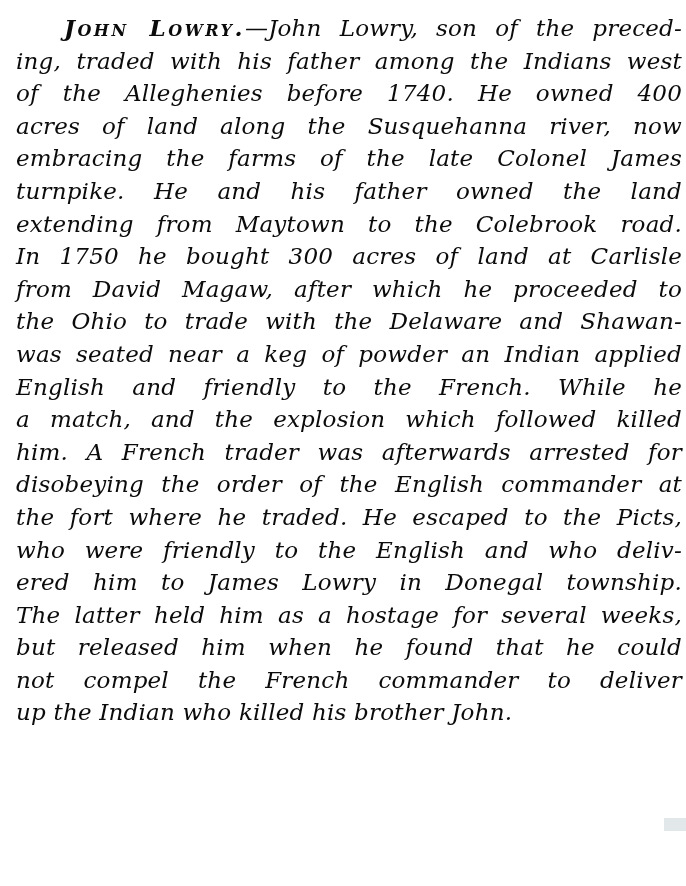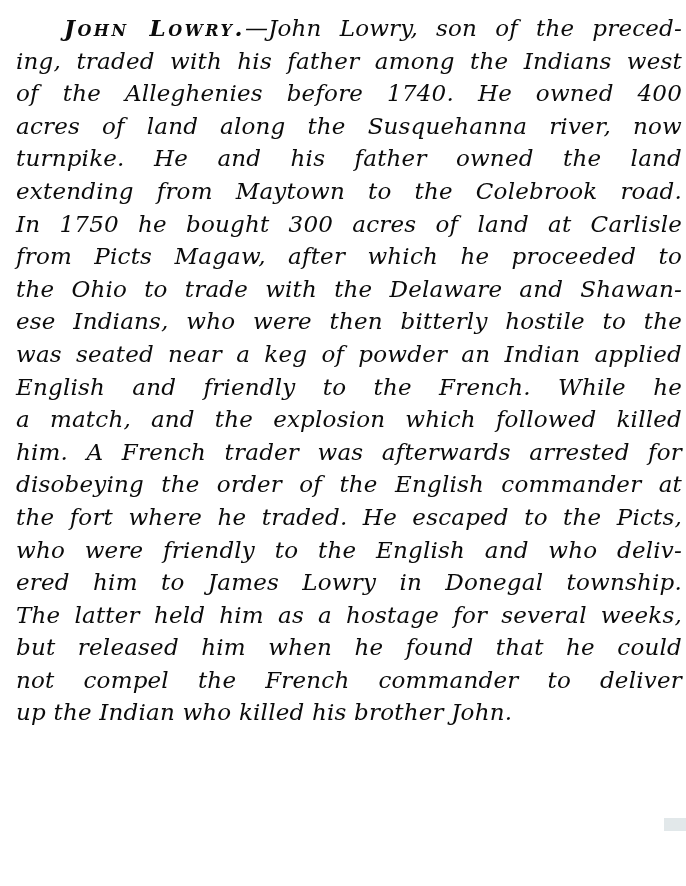--- a/index.html
+++ b/index.html
@@ -60,29 +60,29 @@
 </head>
 <body>
 
 <div class="page">
 
   <div class="para">
     <div class="line first-line"><span class="smallcaps">John Lowry.</span><span>—John Lowry, son of the preced-</span></div>
     <div class="line">ing, traded with his father among the Indians west</div>
     <div class="line">of the Alleghenies before 1740.  He owned 400</div>
     <div class="line">acres of land along the Susquehanna river, now</div>
+    <div class="line">embracing the farms of the late Colonel James</div>
   </div>
 
   <div class="para">
     <div class="line">turnpike.  He and his father owned the land</div>
     <div class="line">extending from Maytown to the Colebrook road.</div>
     <div class="line">In 1750 he bought 300 acres of land at Carlisle</div>
-    <div class="line">from Picts Magaw, after which he proceeded to</div>
+    <div class="line">from David Magaw, after which he proceeded to</div>
     <div class="line">the Ohio to trade with the Delaware and Shawan-</div>
-    <div class="line">ese Indians, who were then bitterly hostile to the</div>
     <div class="line">was seated near a keg of powder an Indian applied</div>
     <div class="line">English and friendly to the French.  While he</div>
     <div class="line">a match, and the explosion which followed killed</div>
     <div class="line">him.  A French trader was afterwards arrested for</div>
     <div class="line">disobeying the order of the English commander at</div>
     <div class="line">the fort where he traded.  He escaped to the Picts,</div>
     <div class="line">who were friendly to the English and who deliv-</div>
     <div class="line">ered him to James Lowry in Donegal township.</div>
     <div class="line">The latter held him as a hostage for several weeks,</div>
     <div class="line">but released him when he found that he could</div>

